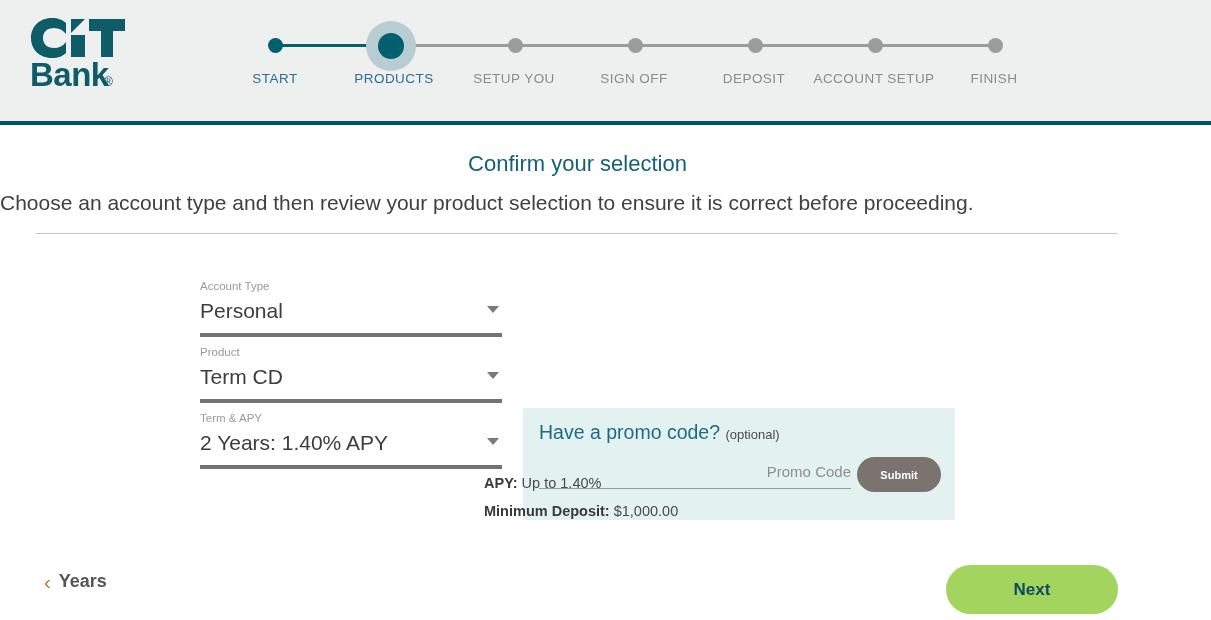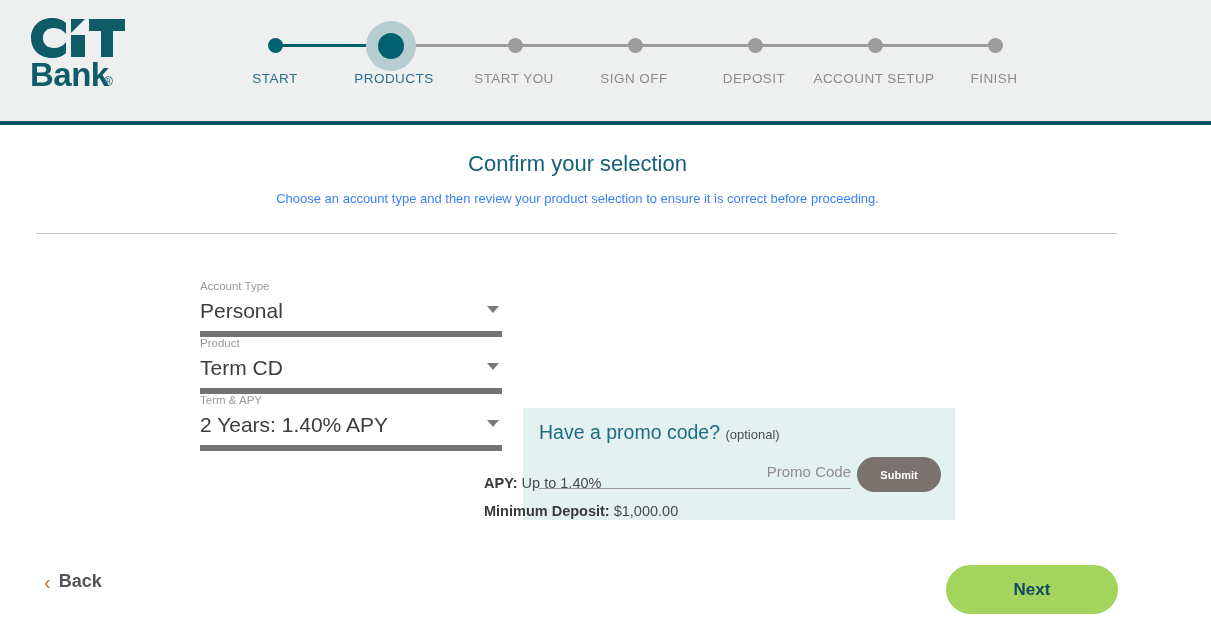--- a/index.html
+++ b/index.html
@@ -107,23 +107,23 @@
     font-size: 22px;
     color: #14607a;
     font-weight: normal;
   }
 
   .page-subtitle {
     position: absolute;
     left: 0;
     top: 66px;
     width: 1155px;
-    text-align: center;
-    font-size: 13px;
-    color: #3b82f6;
+    text-align: left;
+    font-size: 21px;
+    color: #404040;
   }
 
   .divider {
     position: absolute;
     left: 36px;
     top: 108px;
     width: 1081px;
     height: 1px;
     background: #c4c4c4;
   }
@@ -131,22 +131,22 @@
   
   .fields {
     position: absolute;
     left: 200px;
     top: 155px;
     width: 302px;
   }
   .field {
     position: relative;
     height: 57px;
-    border-bottom: 6px solid #737373;
-    margin-bottom: 0px;
+    border-bottom: 4px solid #737373;
+    margin-bottom: 9px;
   }
   .field + .field { margin-top: 0px; }
   .field-label {
     position: absolute;
     top: 0;
     left: 0;
     font-size: 11.5px;
     color: #9a9a9a;
   }
   .field-value {
@@ -306,21 +306,21 @@
     <div class="dot done" style="left:268px;"></div>
     <div class="dot current" style="left:378px;"></div>
     <div class="dot" style="left:508px;"></div>
     <div class="dot" style="left:628px;"></div>
     <div class="dot" style="left:748px;"></div>
     <div class="dot" style="left:868px;"></div>
     <div class="dot" style="left:988px;"></div>
 
     <div class="step-label done" style="left:275px;">START</div>
     <div class="step-label active" style="left:394px;">PRODUCTS</div>
-    <div class="step-label" style="left:514px;">START YOU</div>
+    <div class="step-label" style="left:514px;">SETUP YOU</div>
     <div class="step-label" style="left:634px;">SIGN OFF</div>
     <div class="step-label" style="left:754px;">DEPOSIT</div>
     <div class="step-label" style="left:874px;">ACCOUNT SETUP</div>
     <div class="step-label" style="left:994px;">FINISH</div>
   </div>
 </div>
 
 <div class="main">
 
   <h1 class="page-title">Confirm your selection</h1>
@@ -365,17 +365,17 @@
       <span>Up to 1.40%</span>
     </div>
     <div>
       <b>Minimum Deposit:</b>
       <span>$1,000.00</span>
     </div>
   </div>
 
   <button class="back-btn">
     <span class="back-chevron">‹</span>
-    <span class="back-label">Back</span>
+    <span class="back-label">Years</span>
   </button>
 
   <button class="next-btn">Next</button>
 </div>
 
 </body></html>

